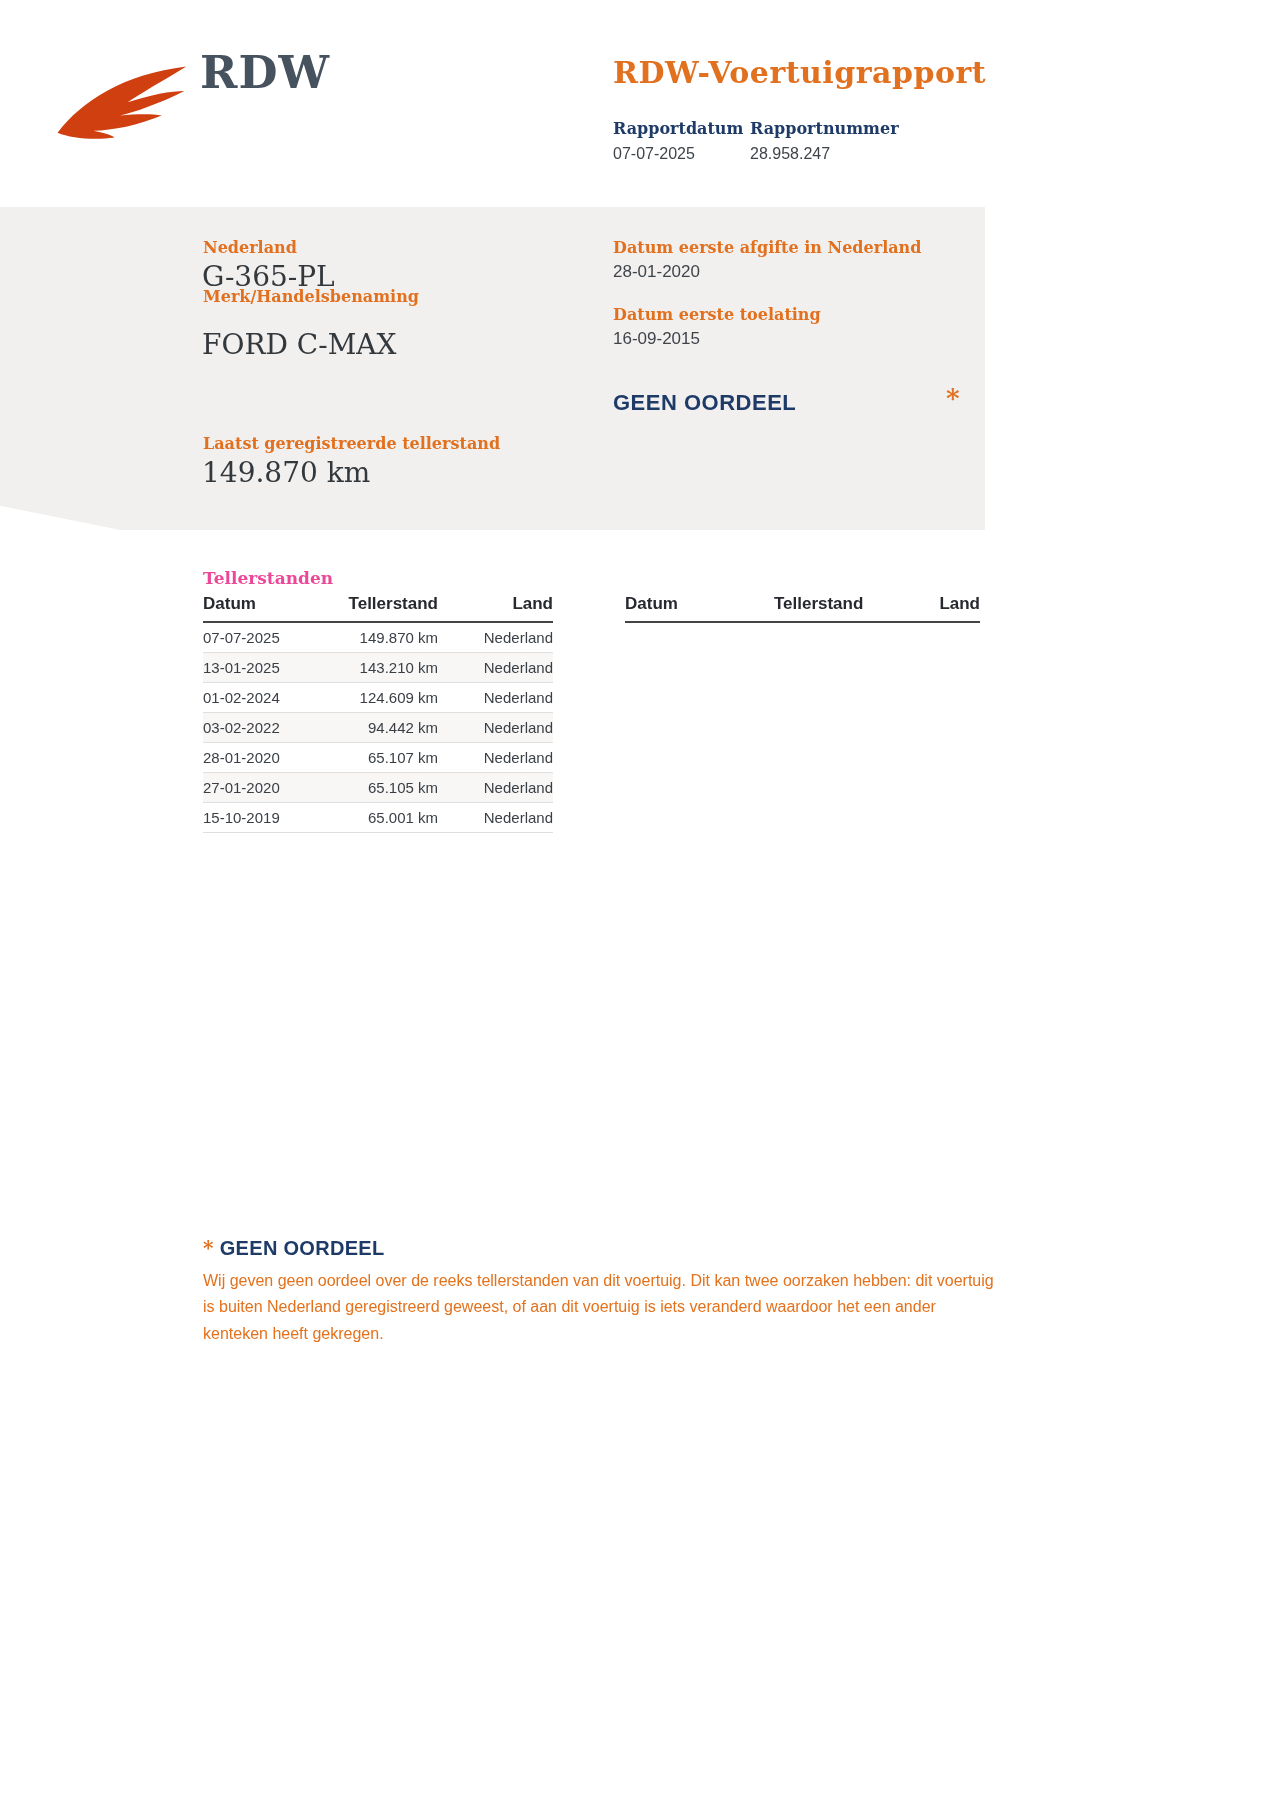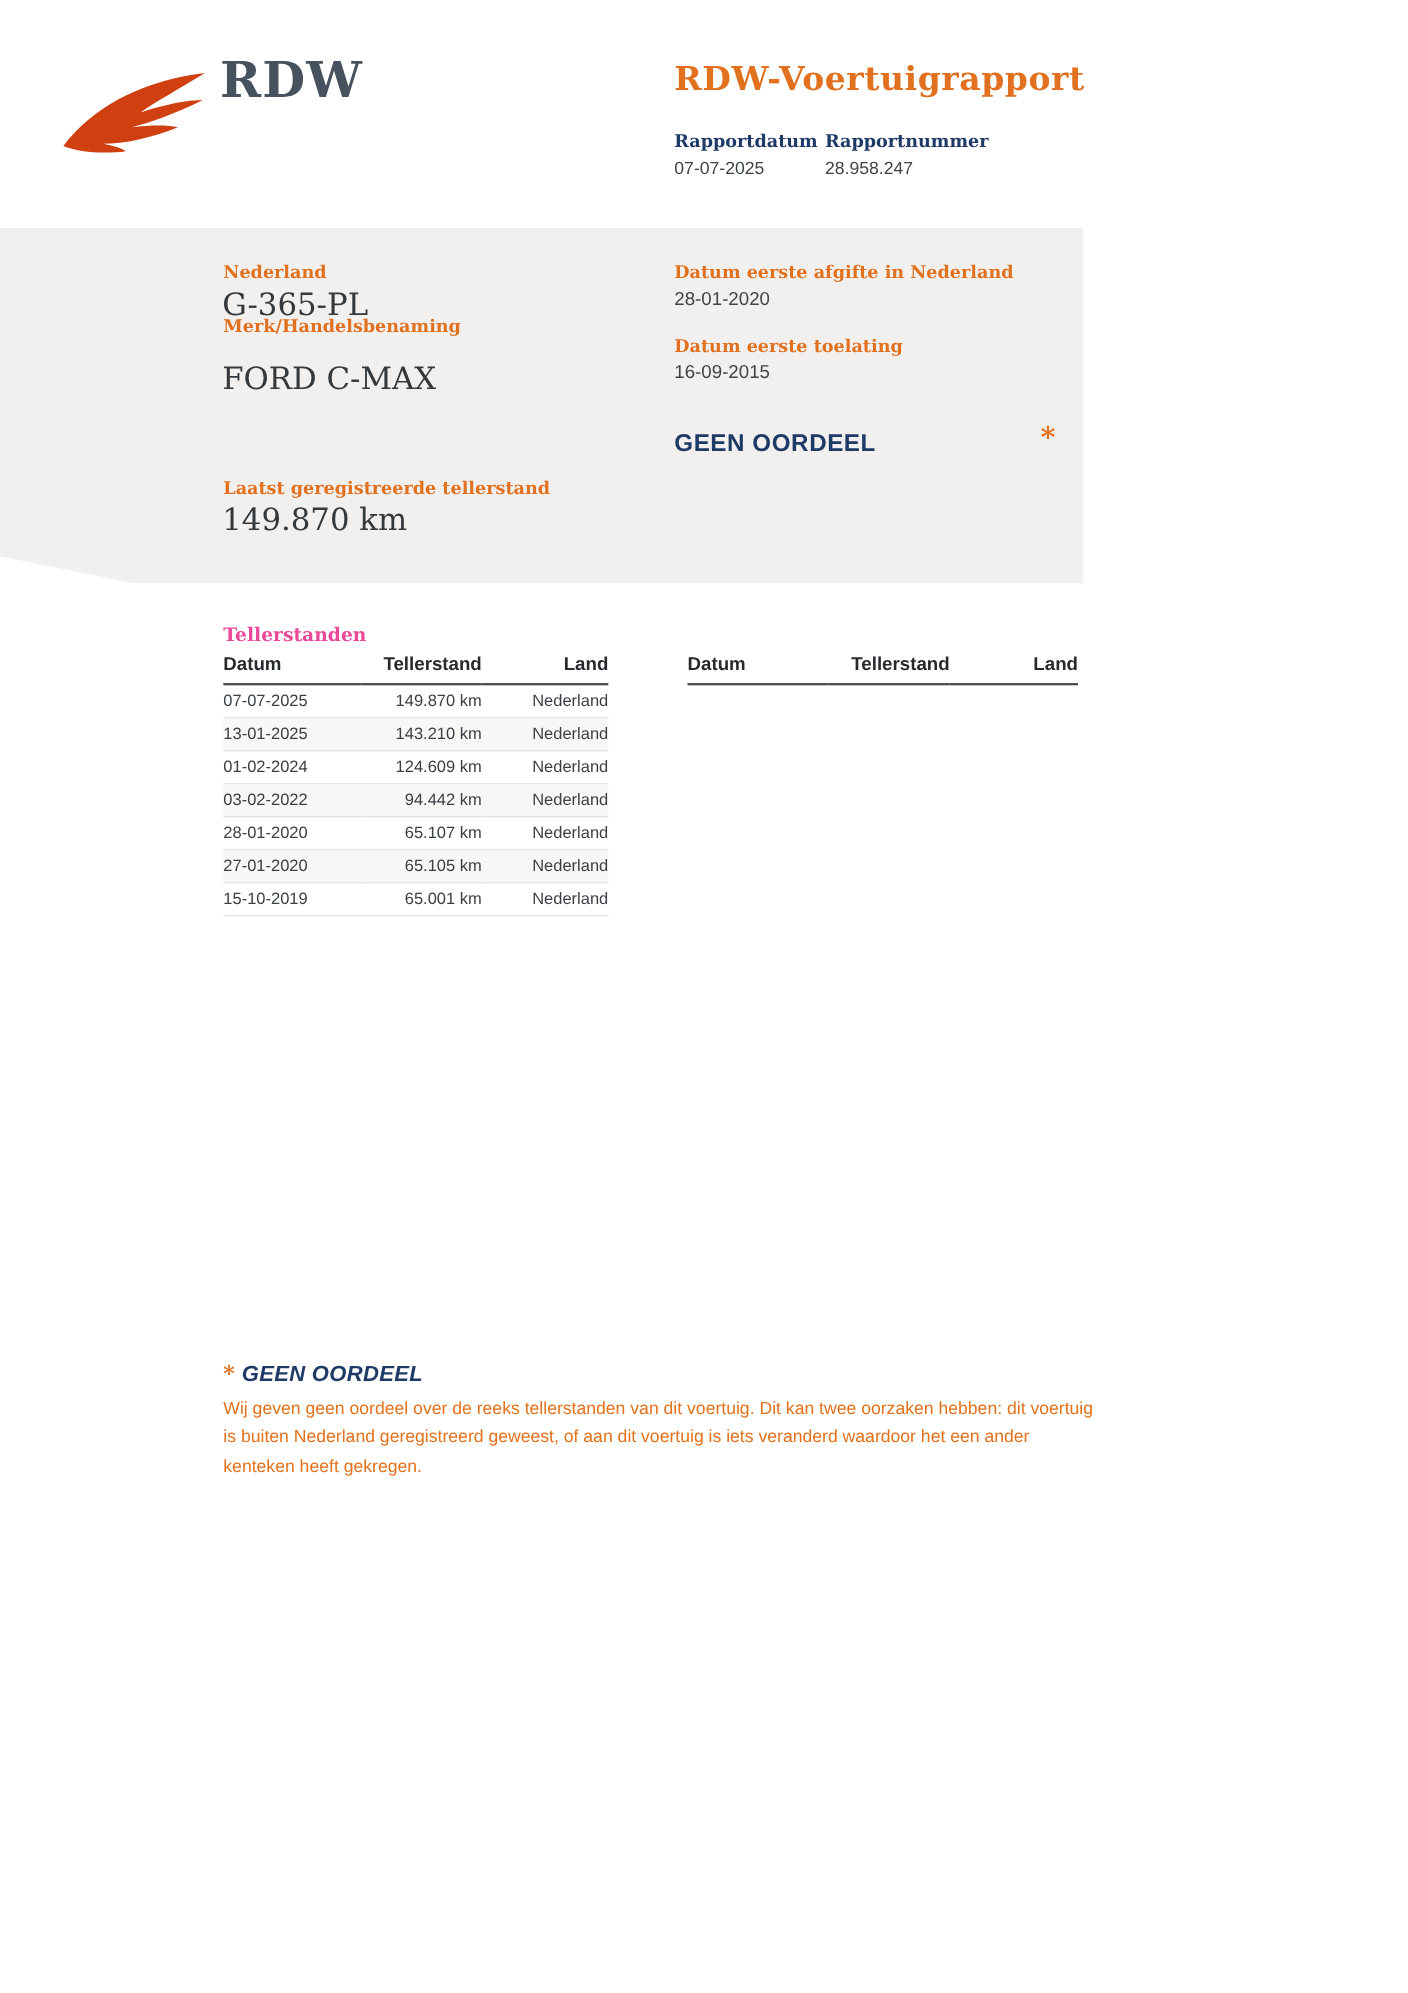--- a/index.html
+++ b/index.html
@@ -90,21 +90,21 @@
   table.mileage tbody tr:nth-child(even) td { background:#f8f7f6; }
   .table-left  { position:absolute; left:203px; top:594px; width:350px; }
   .table-right { position:absolute; left:625px; top:594px; width:355px; }
   .col-datum { width:125px; }
   .col-tell  { width:110px; }
   .col-land  { width:115px; }
 
   
   .footnote-title {
     position:absolute; left:203px; top:1236px;
-    font-size:20px; font-weight:bold; color:#1e3a67; letter-spacing:0.3px;font-style:italic;
+    font-size:20px; font-weight:bold; color:#1e3a67; letter-spacing:0.3px;
   }
   .footnote-title .ast { color:#e1701f; margin-right:6px; font-family:"DejaVu Serif", serif; }
   .footnote-text {
     position:absolute; left:203px; top:1268px; width:800px;
     font-size:16px; line-height:1.65; color:#e4711b;
   }
 
   
   .easter-footer {
     position:absolute; left:0; top:1372px; width:1280px; height:440px;

